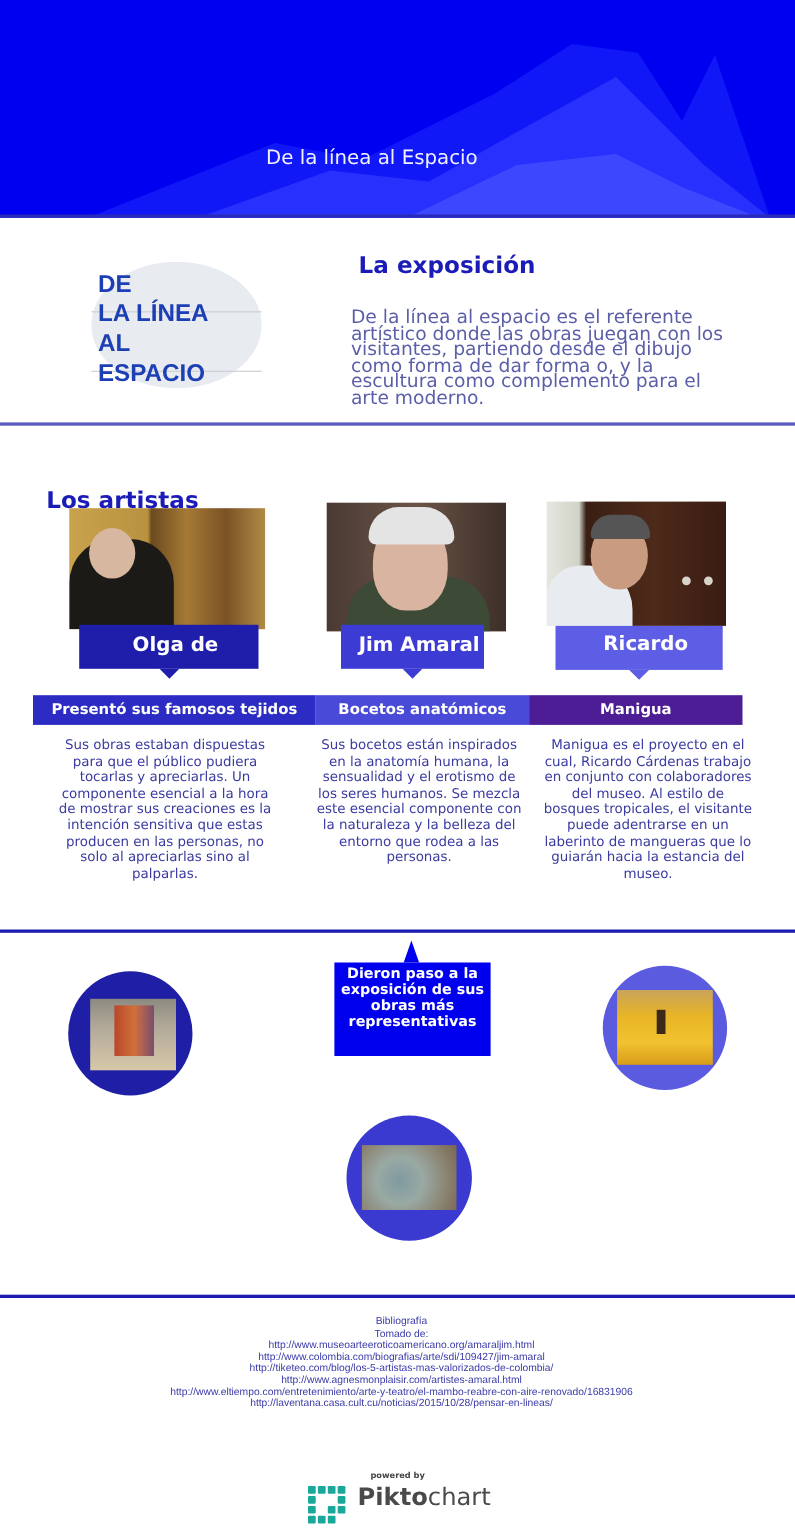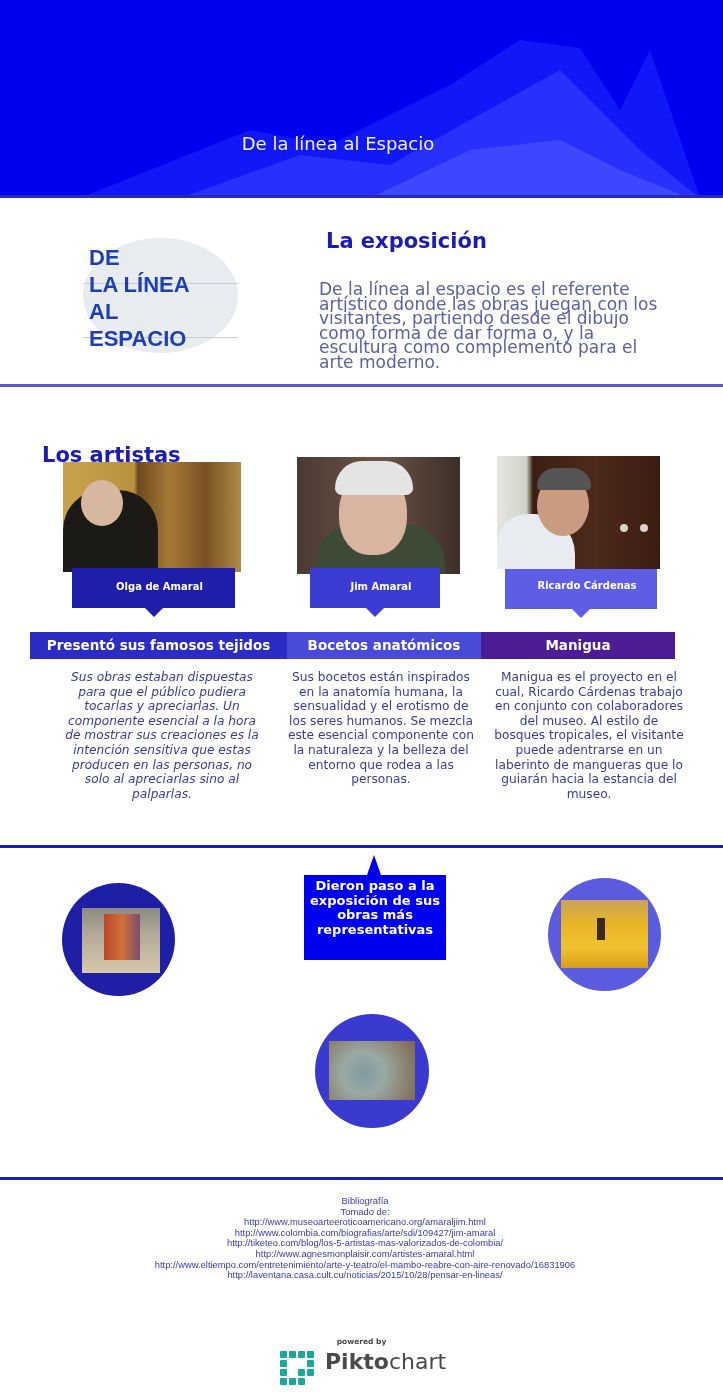--- a/index.html
+++ b/index.html
@@ -44,39 +44,39 @@
     .photo.p2 .face { position: absolute; left: 42px; top: 14px; width: 68px; height: 84px; background: #d9b4a0; border-radius: 48% 48% 44% 44%; }
     .photo.p2 .hair { position: absolute; left: 38px; top: 4px; width: 78px; height: 34px; background: #e4e4e4; border-radius: 40px 40px 10px 10px; }
     .photo.p3 { left: 497px; top: 456px; width: 163px; height: 113px;
       background: linear-gradient(90deg, #e6e6e0 0%, #d0d4c8 18%, #3b1f14 22%, #4d2a1a 60%, #3a1c12 100%); }
     .photo.p3 .body { position: absolute; left: 0; bottom: 0; width: 78px; height: 55px; background: #e8ebf0; border-radius: 30px 40px 0 0; }
     .photo.p3 .face { position: absolute; left: 40px; top: 18px; width: 52px; height: 62px; background: #c99b80; border-radius: 50%; }
     .photo.p3 .hair { position: absolute; left: 40px; top: 12px; width: 54px; height: 22px; background: #555; border-radius: 30px 30px 6px 6px; }
     .photo.p3 .knob { position: absolute; width: 8px; height: 8px; background: #d8d4cc; border-radius: 50%; top: 68px; }
 
     .name-tag { position: absolute; height: 40px; color: #ffffff; text-align: center; font-family: "DejaVu Sans", sans-serif;
-      font-weight: bold; font-size: 10px; line-height: 38px; padding-left: 12px; }
+      font-weight: bold; font-size: 18px; line-height: 38px; padding-left: 12px; }
     .name-tag::after { content: ""; position: absolute; left: 50%; bottom: -9px; margin-left: -9px;
       border-left: 9px solid transparent; border-right: 9px solid transparent; border-top: 9px solid currentColor; }
     .name-tag.n1 { left: 72px; top: 568px; width: 163px; background: #1e1eaa; }
     .name-tag.n1::after { border-top-color: #1e1eaa; }
     .name-tag.n2 { left: 310px; top: 568px; width: 130px; background: #3c3cd4; }
     .name-tag.n2::after { border-top-color: #3c3cd4; }
     .name-tag.n3 { left: 505px; top: 569px; width: 152px; background: #5d5de6; line-height: 34px; }
     .name-tag.n3::after { border-top-color: #5d5de6; }
 
     .band { position: absolute; top: 632px; height: 27px; color: #ffffff; text-align: center;
       font-family: "DejaVu Sans", sans-serif; font-weight: bold; font-size: 13.5px; line-height: 27px; }
     .band.b1 { left: 30px; width: 257px; background: #2c2cc4; }
     .band.b2 { left: 287px; width: 194px; background: #4a4ad8; }
     .band.b3 { left: 481px; width: 194px; background: #4c1d95; }
 
     .desc { position: absolute; top: 670px; color: #3a3aa0; text-align: center; font-family: "DejaVu Sans", sans-serif;
       font-size: 12.2px; line-height: 14.6px; }
-    .desc.d1 { left: 60px; width: 204px; font-style: italic; }
+    .desc.d1 { left: 48px; width: 204px; }
     .desc.d2 { left: 286px; width: 190px; }
     .desc.d3 { left: 494px; width: 190px; }
 
     
     .callout { position: absolute; left: 304px; top: 875px; width: 142px; height: 85px; background: #0000ee; color: #ffffff;
       text-align: center; font-family: "DejaVu Sans", sans-serif; font-weight: bold; font-size: 13px; line-height: 14.6px; padding-top: 4px; }
     .callout::before { content: ""; position: absolute; left: 63px; top: -20px;
       border-left: 7px solid transparent; border-right: 7px solid transparent; border-bottom: 20px solid #0000ee; }
     .work-circle { position: absolute; border-radius: 50%; overflow: hidden; }
     .work-circle.w1 { left: 62px; top: 883px; width: 113px; height: 113px; background: #1f1fa6; }

